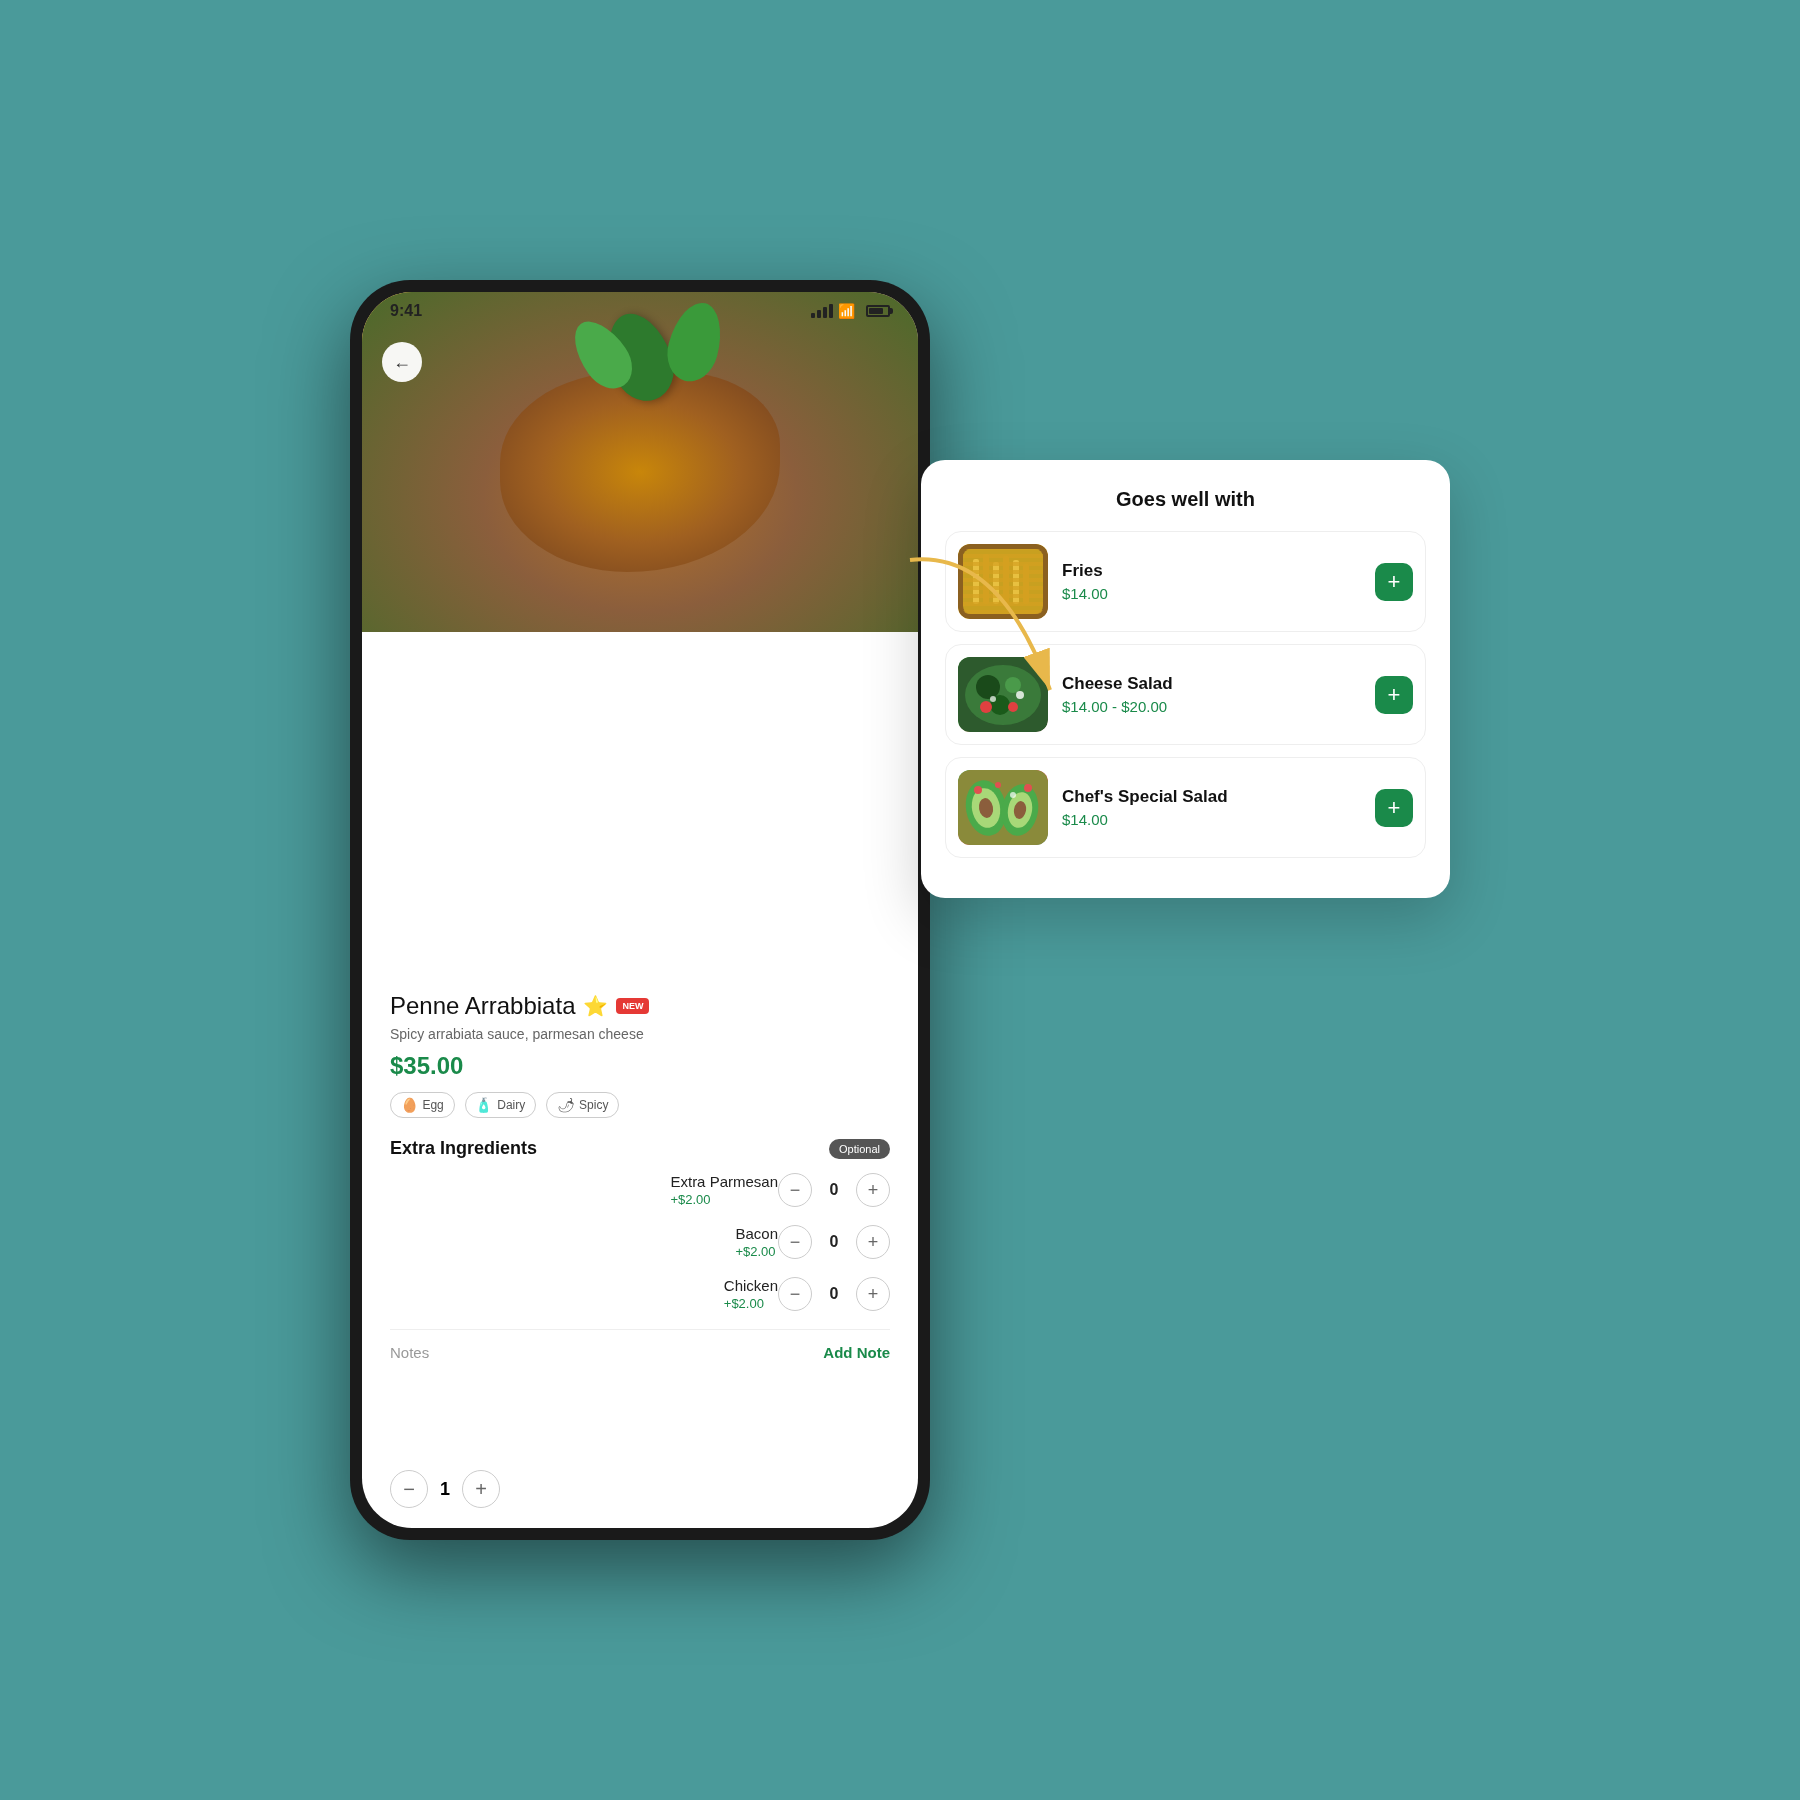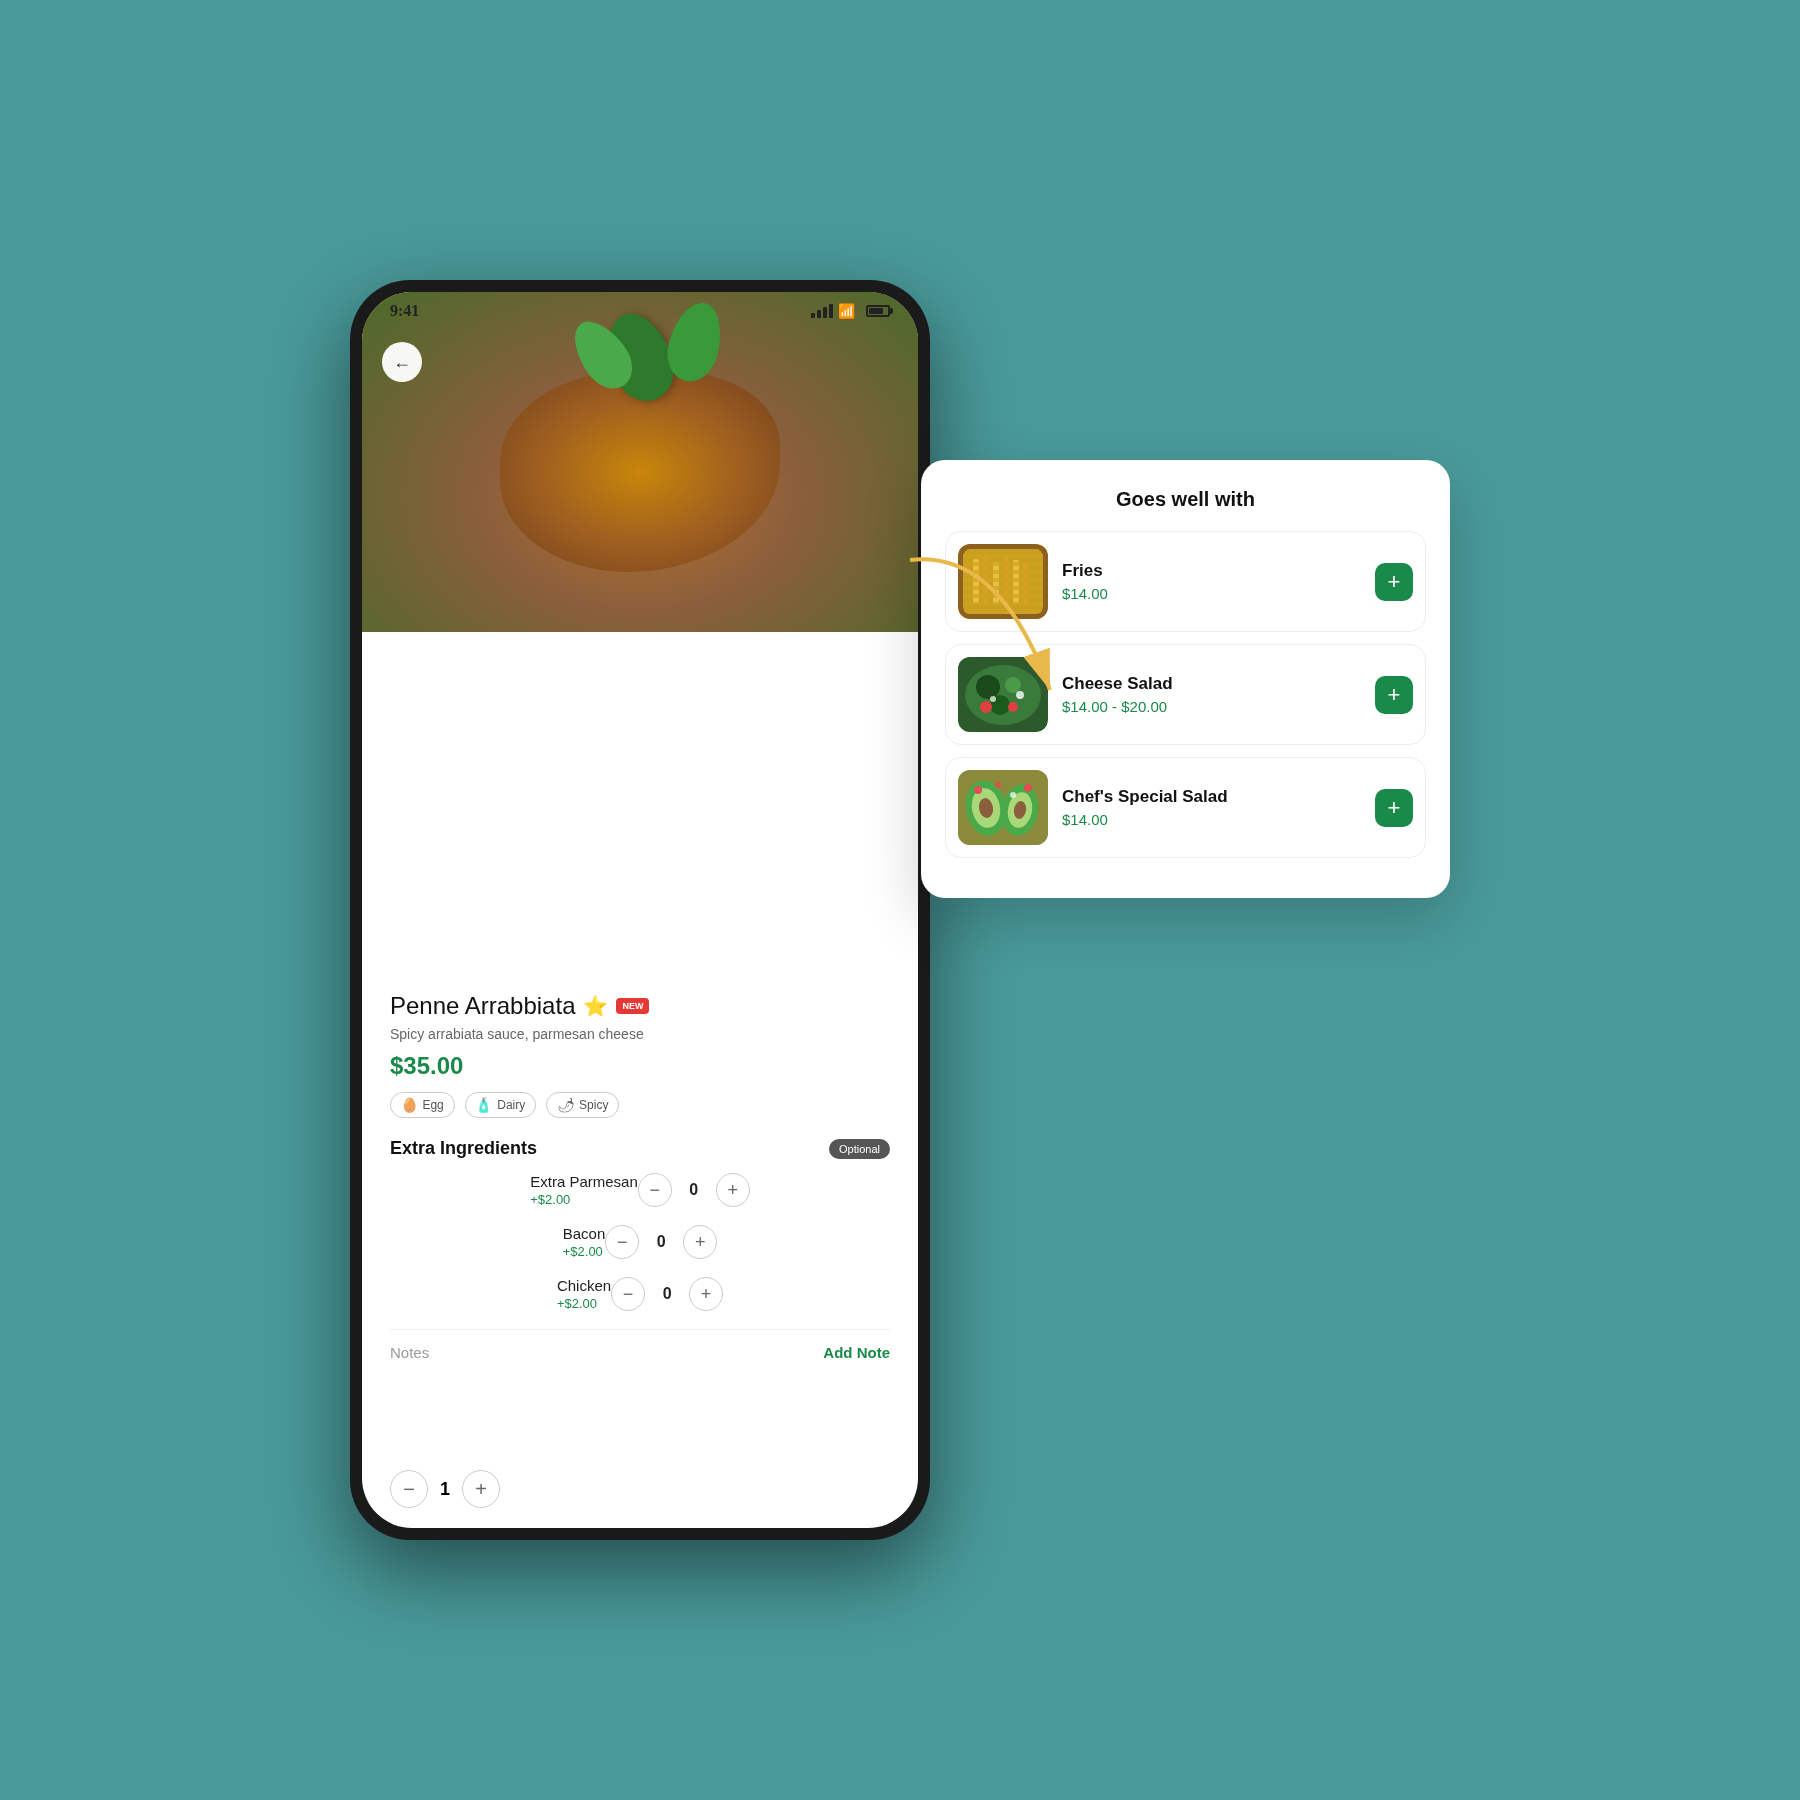--- a/index.html
+++ b/index.html
@@ -44,21 +44,20 @@
       overflow: hidden;
       position: relative;
       display: flex;
       flex-direction: column;
     }
 
     .status-time {
       font-size: 16px;
       font-weight: 600;
       color: #222;
-      font-family: Liberation Serif, serif;
     }
 
     .status-icons {
       display: flex;
       align-items: center;
       gap: 6px;
     }
 
     .signal-bars {
       display: flex;
@@ -246,21 +245,21 @@
     .optional-badge {
       background: #555;
       color: white;
       font-size: 11px;
       padding: 4px 10px;
       border-radius: 20px;
     }
 
     .ingredient-row {
       display: flex;
-      justify-content: center;
+      justify-content: flex-end;
       align-items: center;
       margin-bottom: 18px;
     }
 
     .ingredient-info {}
 
     .ingredient-name {
       font-size: 15px;
       color: #222;
       margin-bottom: 2px;

